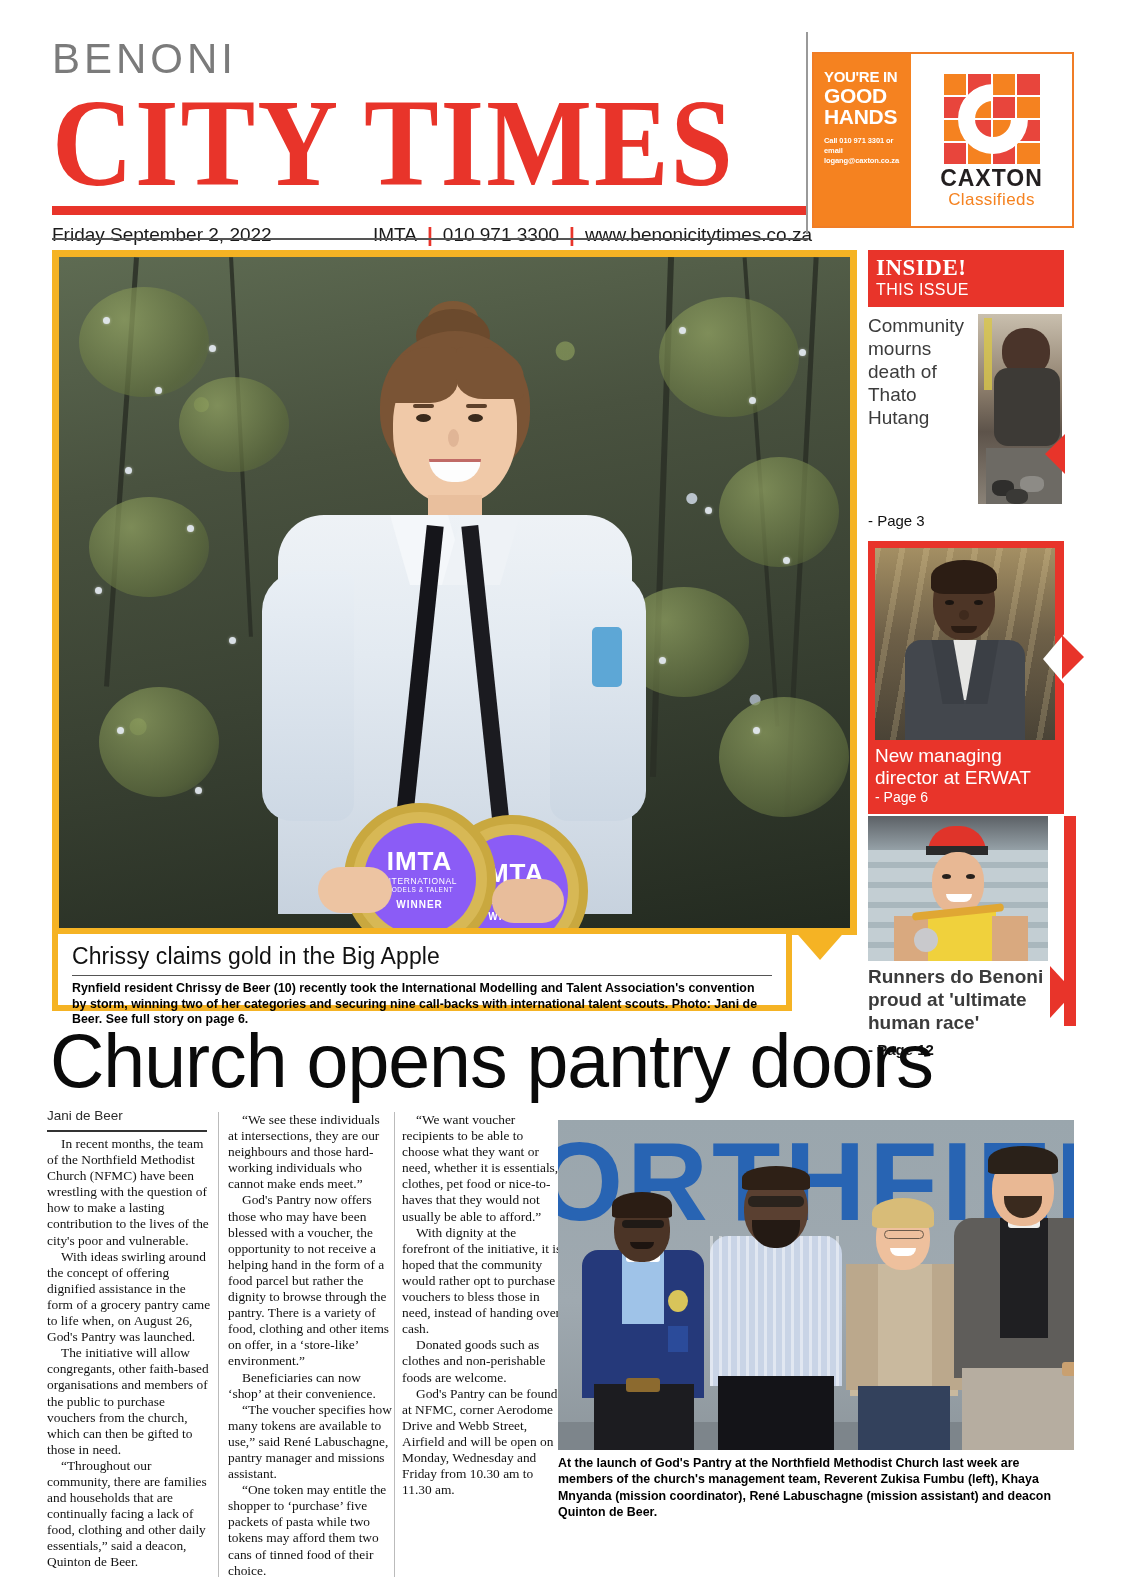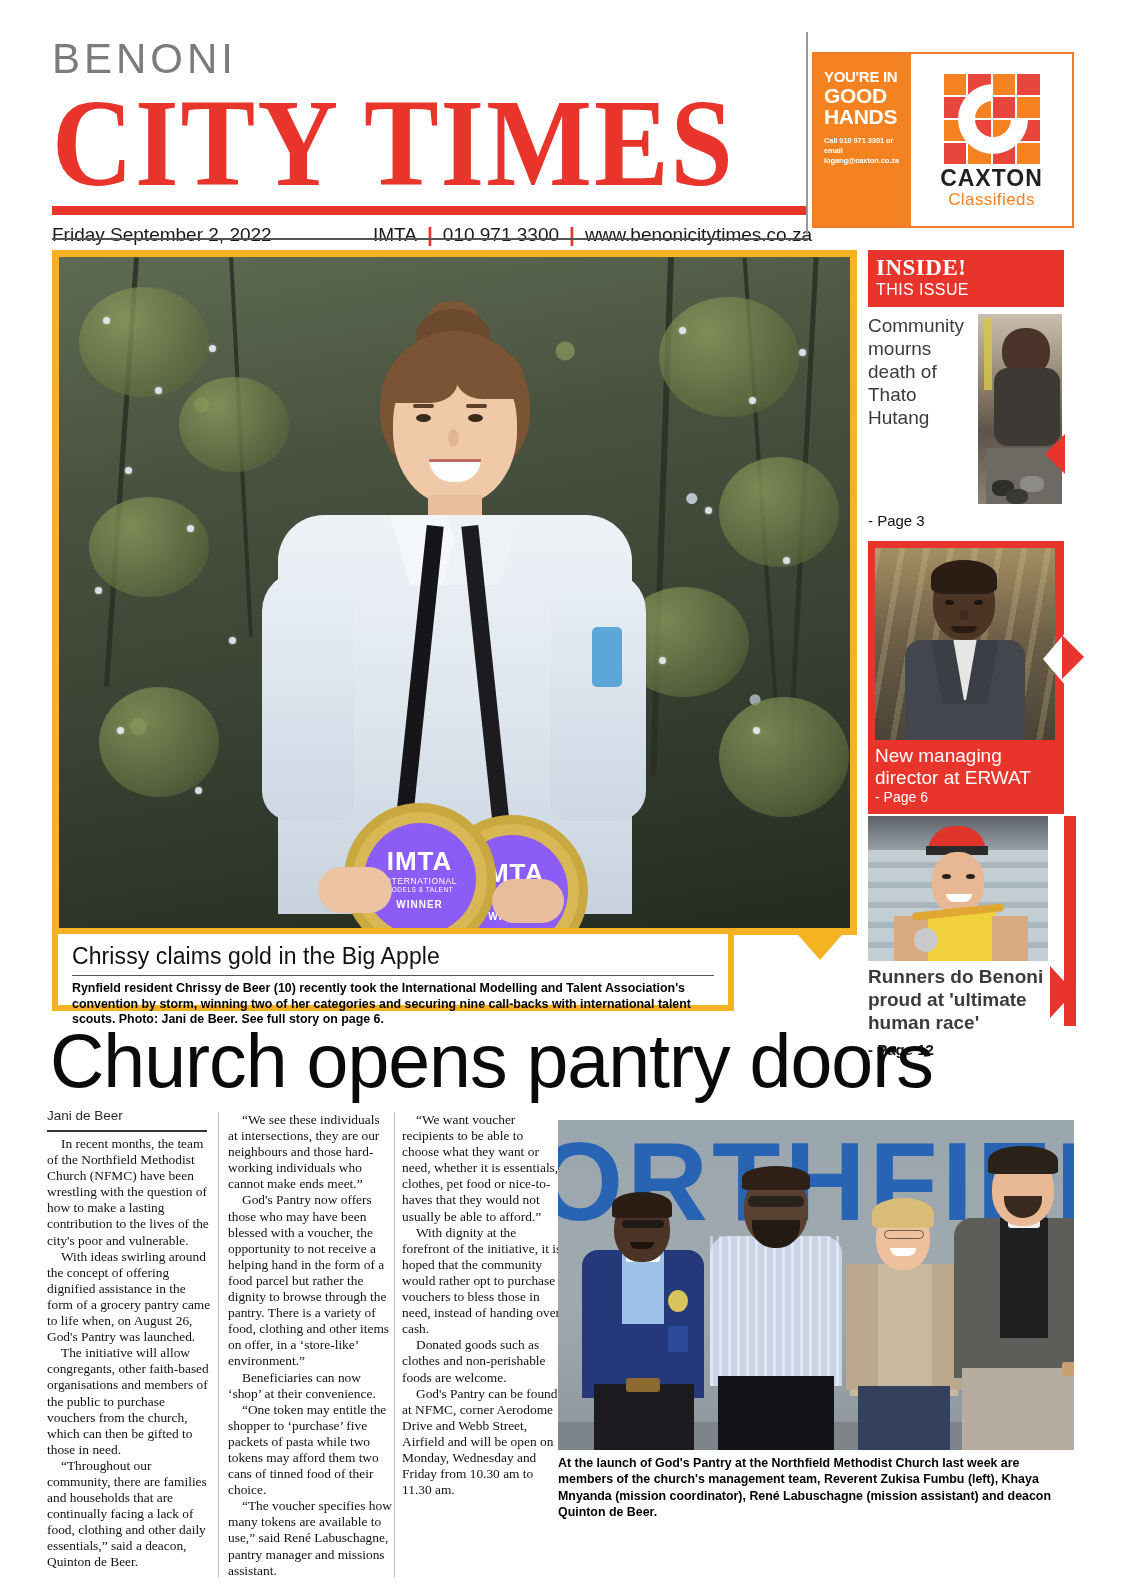--- a/index.html
+++ b/index.html
@@ -131,21 +131,21 @@
   }
   .m-imta{font-weight:bold;font-size:26px;letter-spacing:1px;line-height:26px;}
   .m-l1{font-size:8.5px;letter-spacing:.6px;margin-top:2px;}
   .m-l2{font-size:6.5px;letter-spacing:.5px;}
   .m-win{font-size:10px;font-weight:bold;letter-spacing:1px;margin-top:6px;}
   .g-handL{position:absolute;left:78px;top:558px;width:74px;height:46px;border-radius:28px;background:#edc4a2;z-index:4;}
   .g-handR{position:absolute;left:252px;top:570px;width:72px;height:44px;border-radius:28px;background:#e8bd9b;z-index:4;}
 
   
   .caption-box{
-    position:absolute;left:52px;top:928px;width:682px;height:83px;
+    position:absolute;left:52px;top:928px;width:740px;height:83px;
     border:6px solid #f5b324;box-sizing:border-box;background:#fff;
     padding:7px 14px 0 14px;
   }
   .cap-head{font-size:23px;color:#111;letter-spacing:.1px;line-height:30px;}
   .cap-rule{height:1px;background:#555;margin:4px 0 5px 0;}
   .cap-body{font-size:12.4px;font-weight:bold;line-height:15.5px;color:#000;}
   .cap-arrow{
     position:absolute;left:792px;top:928px;width:0;height:0;
     border-left:28px solid transparent;border-right:28px solid transparent;
     border-top:32px solid #f5b324;z-index:5;
@@ -465,22 +465,22 @@
     <p>In recent months, the team of the Northfield Methodist Church (NFMC) have been wrestling with the question of how to make a lasting contribution to the lives of the city's poor and vulnerable.</p>
     <p>With ideas swirling around the concept of offering dignified assistance in the form of a grocery pantry came to life when, on August 26, God's Pantry was launched.</p>
     <p>The initiative will allow congregants, other faith-based organisations and members of the public to purchase vouchers from the church, which can then be gifted to those in need.</p>
     <p>“Throughout our community, there are families and households that are continually facing a lack of food, clothing and other daily essentials,” said a deacon, Quinton de Beer.</p>
   </div>
 
   <div class="col c2">
     <p>“We see these individuals at intersections, they are our neighbours and those hard-working individuals who cannot make ends meet.”</p>
     <p>God's Pantry now offers those who may have been blessed with a voucher, the opportunity to not receive a helping hand in the form of a food parcel but rather the dignity to browse through the pantry. There is a variety of food, clothing and other items on offer, in a ‘store-like’ environment.”</p>
     <p>Beneficiaries can now ‘shop’ at their convenience.</p>
+    <p>“The voucher specifies how many tokens are available to use,” said René Labuschagne, pantry manager and missions assistant.</p>
     <p>“One token may entitle the shopper to ‘purchase’ five packets of pasta while two tokens may afford them two cans of tinned food of their choice.</p>
-    <p>“The voucher specifies how many tokens are available to use,” said René Labuschagne, pantry manager and missions assistant.</p>
   </div>
 
   <div class="col c3">
     <p>“We want voucher recipients to be able to choose what they want or need, whether it is essentials, clothes, pet food or nice-to-haves that they would not usually be able to afford.”</p>
     <p>With dignity at the forefront of the initiative, it is hoped that the community would rather opt to purchase vouchers to bless those in need, instead of handing over cash.</p>
     <p>Donated goods such as clothes and non-perishable foods are welcome.</p>
     <p>God's Pantry can be found at NFMC, corner Aerodome Drive and Webb Street, Airfield and will be open on Monday, Wednesday and Friday from 10.30 am to 11.30 am.</p>
   </div>
 
   <div class="bphoto">

